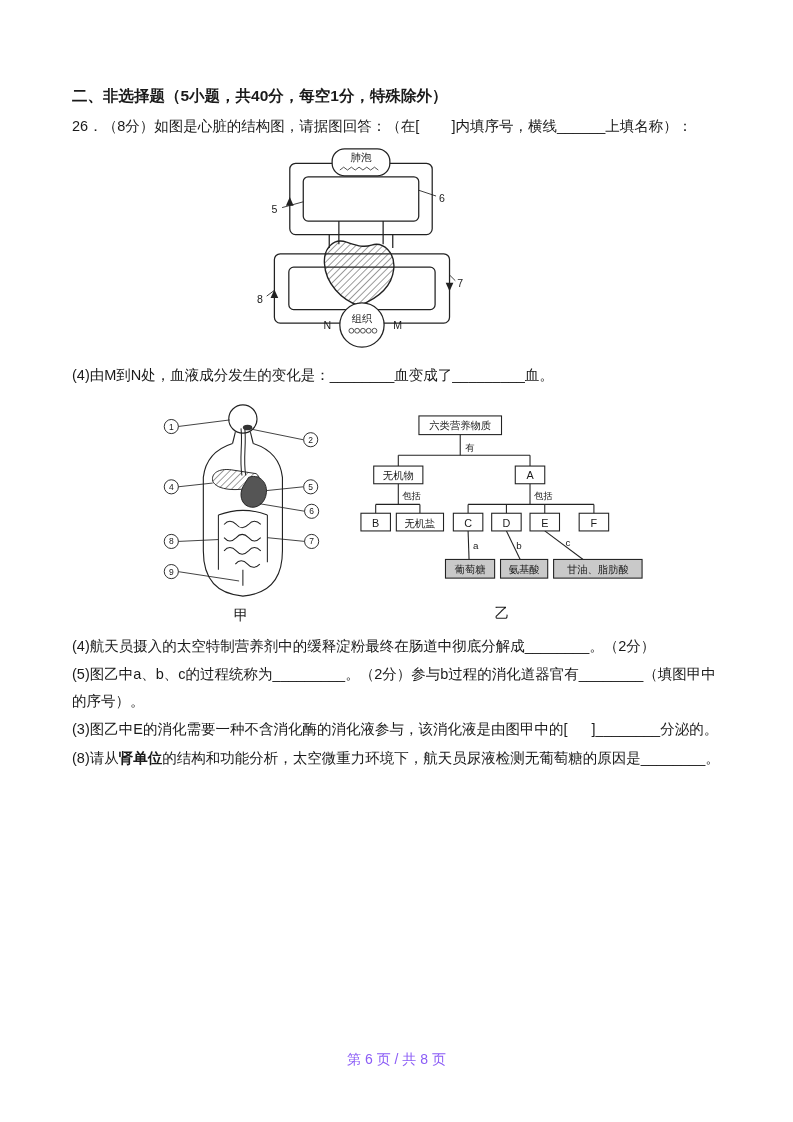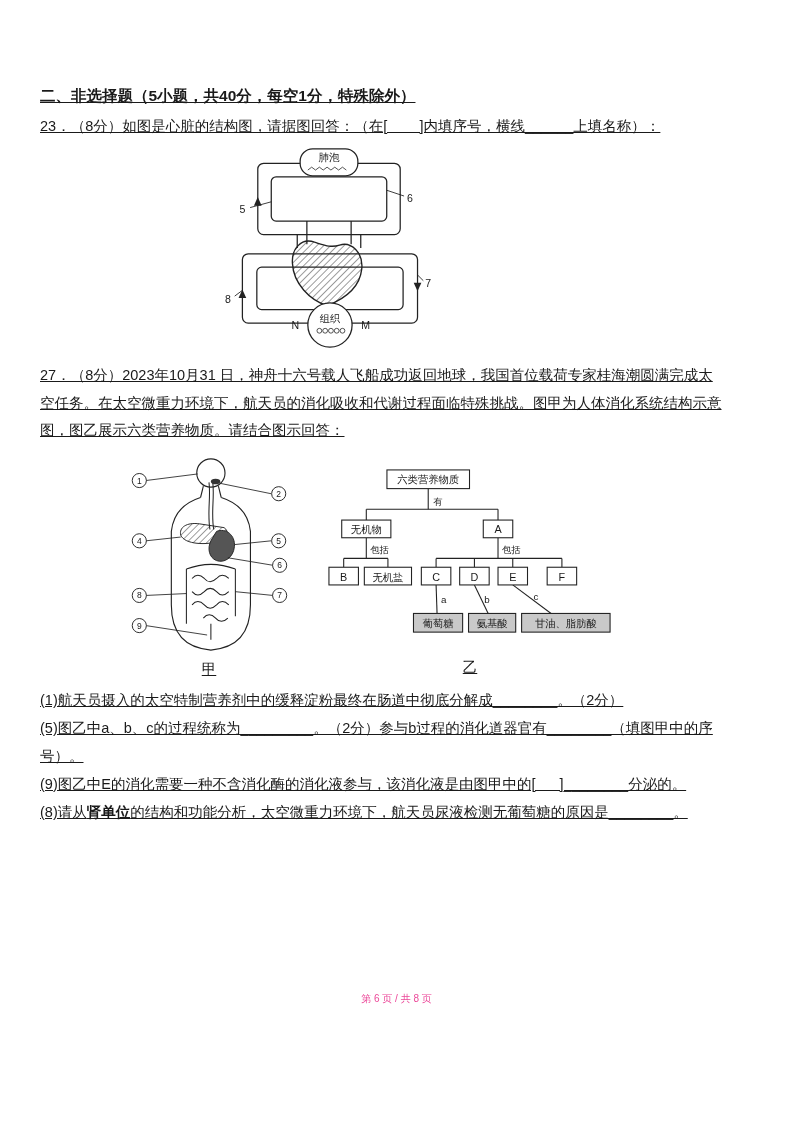--- a/index.html
+++ b/index.html
@@ -2,48 +2,48 @@
 <html lang="zh"><head>
 <meta charset="utf-8">
 <style>
   * { margin: 0; padding: 0; box-sizing: border-box; }
   html, body { background: #ffffff; }
   body { font-family: "Liberation Sans", "DejaVu Sans", sans-serif; }
   .page {
     width: 793px; height: 1122px; margin: 0 auto; background: #ffffff;
     position: relative; color: #1a1a1a; overflow: hidden;
   }
-  .content { padding: 86px 70px 0 40px; text-decoration: underline; }
+  .content { padding: 86px 70px 0 72px; }
   .section-title { font-size: 15.5px; font-weight: bold; margin-bottom: 6px; }
   .para {
     font-size: 14.5px; line-height: 1.88; white-space: pre-wrap;
     margin: 1px 0;
   }
   .fig-heart { margin: 6px 0 8px 158px; }
   .fig-row { display: flex; align-items: flex-start; gap: 34px; margin: 10px 0 8px 88px; }
   .fig-block { text-align: center; }
   .fig-yi-wrap { margin-top: 12px; }
   .caption { font-size: 14.5px; margin-top: 2px; text-align: center; }
   .fig-yi-wrap .caption { margin-top: 15px; }
   .footer {
-    position: absolute; top: 992px; left: 0; width: 100%;
-    text-align: center; font-size: 10px; color: #ec4899;
+    position: absolute; top: 1051px; left: 0; width: 100%;
+    text-align: center; font-size: 14px; color: #8b5cf6;
   }
   svg text { fill: #1a1a1a; font-family: "Liberation Sans", "DejaVu Sans", sans-serif; }
   .bold-inline { font-weight: bold; }
 </style>
 </head>
 <body>
 
 <div class="page">
   <div class="content">
 
     <h2 class="section-title">二、非选择题（5小题，共40分，每空1分，特殊除外）</h2>
 
-    <p class="para">23．（8分）如图是心脏的结构图，请据图回答：（在[        ]内填序号，横线______上填名称）：</p>
+    <p class="para">26．（8分）如图是心脏的结构图，请据图回答：（在[        ]内填序号，横线______上填名称）：</p>
 
     <div class="fig-heart">
       <svg width="262" height="204" viewBox="0 0 272 212">
         <defs>
           <pattern id="hatch1" width="5" height="5" patternUnits="userSpaceOnUse" patternTransform="rotate(45)">
             <line x1="0" y1="0" x2="0" y2="5" stroke="#333" stroke-width="1"></line>
           </pattern>
         </defs>
 
         <g fill="none" stroke="#222" stroke-width="1.3">
@@ -84,22 +84,22 @@
         <text x="46" y="70" text-anchor="middle" font-size="11">5</text>
         <line x1="214" y1="52" x2="196" y2="46" stroke="#222" stroke-width="0.9"></line>
         <text x="220" y="58" text-anchor="middle" font-size="11">6</text>
         <line x1="234" y1="140" x2="228" y2="134" stroke="#222" stroke-width="0.9"></line>
         <text x="239" y="147" text-anchor="middle" font-size="11">7</text>
         <line x1="38" y1="156" x2="46" y2="150" stroke="#222" stroke-width="0.9"></line>
         <text x="31" y="163" text-anchor="middle" font-size="11">8</text>
       </svg>
     </div>
 
-
-    <p class="para">27．（8分）2023年10月31 日，神舟十六号载人飞船成功返回地球，我国首位载荷专家桂海潮圆满完成太空任务。在太空微重力环境下，航天员的消化吸收和代谢过程面临特殊挑战。图甲为人体消化系统结构示意图，图乙展示六类营养物质。请结合图示回答：</p>
+    <p class="para">(4)由M到N处，血液成分发生的变化是：________血变成了_________血。</p>
+
 
     <div class="fig-row">
 
       <div class="fig-block">
         <svg width="162" height="200" viewBox="0 0 172 212">
           <defs>
             <pattern id="hatch2" width="5" height="5" patternUnits="userSpaceOnUse" patternTransform="rotate(45)">
               <line x1="0" y1="0" x2="0" y2="5" stroke="#333" stroke-width="1"></line>
             </pattern>
           </defs>
@@ -209,21 +209,21 @@
           <text x="162" y="139" font-size="10">b</text>
           <text x="212" y="136" font-size="10">c</text>
           <text x="115" y="163.5" text-anchor="middle" font-size="10.5">葡萄糖</text>
           <text x="170" y="163.5" text-anchor="middle" font-size="10.5">氨基酸</text>
           <text x="245" y="163.5" text-anchor="middle" font-size="10.5">甘油、脂肪酸</text>
         </svg>
         <div class="caption">乙</div>
       </div>
     </div>
 
-    <p class="para">(1)航天员摄入的太空特制营养剂中的缓释淀粉最终在肠道中彻底分解成________。（2分）</p>
+    <p class="para">(4)航天员摄入的太空特制营养剂中的缓释淀粉最终在肠道中彻底分解成________。（2分）</p>
     <p class="para">(5)图乙中a、b、c的过程统称为_________。（2分）参与b过程的消化道器官有________（填图甲中的序号）。</p>
-    <p class="para">(9)图乙中E的消化需要一种不含消化酶的消化液参与，该消化液是由图甲中的[      ]________分泌的。</p>
+    <p class="para">(3)图乙中E的消化需要一种不含消化酶的消化液参与，该消化液是由图甲中的[      ]________分泌的。</p>
     <p class="para"><span>(8)请从</span><span class="bold-inline">肾单位</span><span>的结构和功能分析，太空微重力环境下，航天员尿液检测无葡萄糖的原因是________。</span></p>
 
   </div>
 
   <div class="footer">第 6 页 / 共 8 页</div>
 </div>
 
 </body></html>

